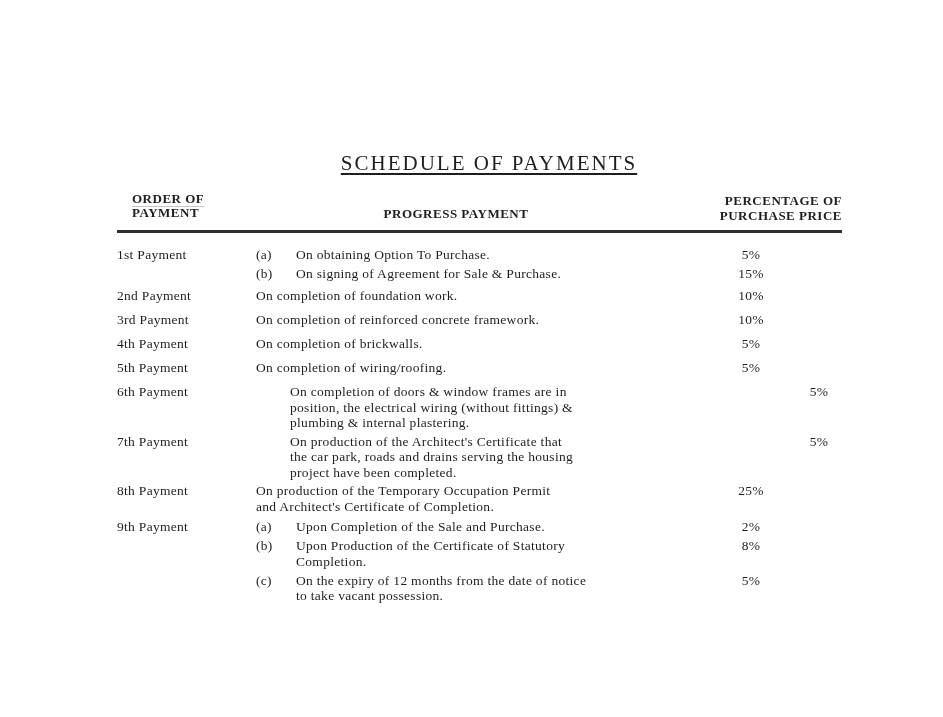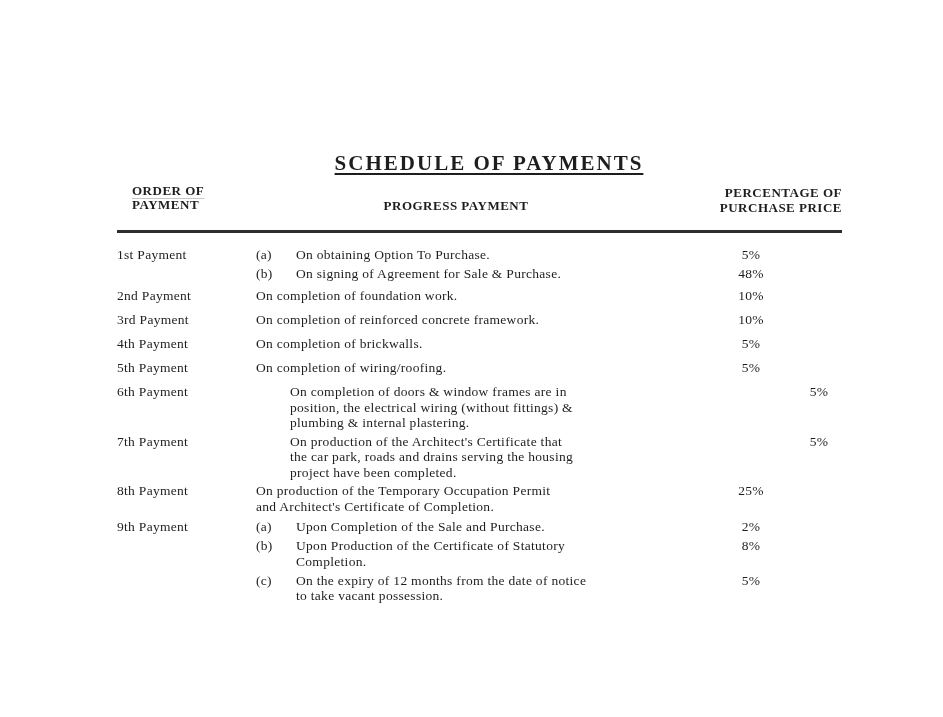--- a/index.html
+++ b/index.html
@@ -30,33 +30,33 @@
   .subtitle {
     font-size: 16px;
     font-weight: 700;
     letter-spacing: 1.2px;
     line-height: 17px;
   }
   .title {
     display: inline-block;
     margin-top: 7px;
     font-size: 21px;
-    font-weight: 700;
+    font-weight: 400;
     letter-spacing: 2px;
     line-height: 22px;
     text-decoration: underline;
     text-decoration-thickness: 2px;
     text-underline-offset: 3px;
     margin-left: 35px;
   }
 
   
   .thead {
     position: absolute;
-    top: 184px; left: 117px; width: 725px;
+    top: 192px; left: 117px; width: 725px;
     display: flex;
     align-items: flex-start;
     font-weight: 700;
     font-size: 13px;
     letter-spacing: 0.5px;
   }
   .th-order {
     flex: 0 0 139px;
     padding-left: 15px;
     line-height: 14px;
@@ -137,21 +137,21 @@
       <div class="line">
         <div class="c-label">1st Payment</div>
         <div class="c-letter">(a)</div>
         <div class="c-text">On obtaining Option To Purchase.</div>
         <div class="c-pct">5%</div>
       </div>
       <div class="line mt35">
         <div class="c-label"></div>
         <div class="c-letter">(b)</div>
         <div class="c-text">On signing of Agreement for Sale &amp; Purchase.</div>
-        <div class="c-pct">48%</div>
+        <div class="c-pct">15%</div>
       </div>
     </div>
 
     <div class="line mb85">
       <div class="c-label">2nd Payment</div>
       <div class="c-desc">On completion of foundation work.</div>
       <div class="c-pct">10%</div>
     </div>
 
     <div class="line mb85">

